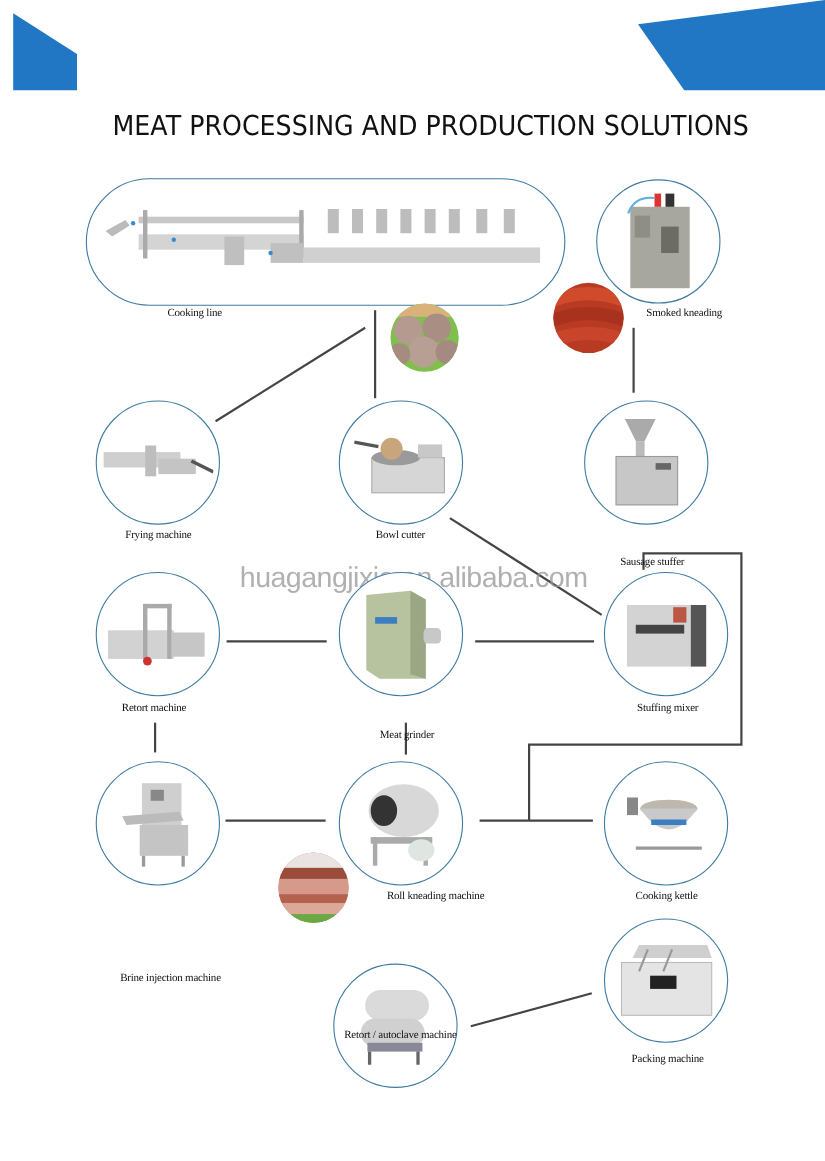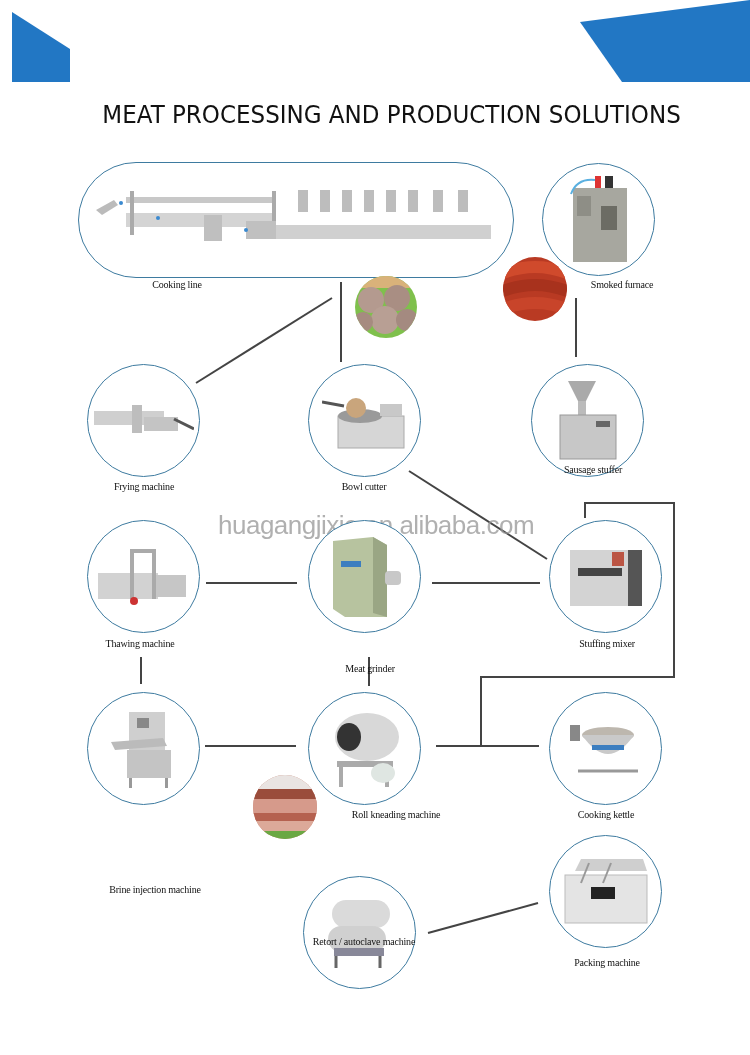--- a/index.html
+++ b/index.html
@@ -83,21 +83,21 @@
 <div class="node" style="left:542px;top:163px;width:113px;height:113px;">
   <svg class="machine" width="64" height="96" viewBox="0 0 64 96">
     <rect x="6" y="16" width="54" height="74" fill="#a7a79f"></rect>
     <rect x="34" y="34" width="16" height="24" fill="#6c6c64"></rect>
     <rect x="10" y="24" width="14" height="20" fill="#8e8e86"></rect>
     <rect x="28" y="4" width="6" height="12" fill="#d33"></rect>
     <rect x="38" y="4" width="8" height="12" fill="#333"></rect>
     <path d="M4,22 Q10,6 28,8" stroke="#5ab0e0" stroke-width="2" fill="none"></path>
   </svg>
 </div>
-<div class="label" style="left:622px;top:279px;">Smoked furnace</div>
+<div class="label" style="left:622px;top:279px;">Smoked kneading</div>
 
 <div class="food" style="left:355px;top:276px;width:62px;height:62px;background:#7fc04c;">
   <svg width="62" height="62">
     <rect x="0" y="0" width="62" height="12" fill="#d9b27a"></rect>
     <circle cx="16" cy="24" r="13" fill="#b49a8f"></circle>
       <circle cx="42" cy="22" r="13" fill="#a98e83"></circle>
     <circle cx="30" cy="44" r="14" fill="#b89f94"></circle>
       <circle cx="52" cy="44" r="11" fill="#a48a80"></circle>
     <circle cx="8" cy="46" r="10" fill="#a68b80"></circle>
   </svg>
@@ -142,33 +142,33 @@
 <div class="label" style="left:364px;top:481px;">Bowl cutter</div>
 
 <div class="node" style="left:531px;top:364px;width:113px;height:113px;">
   <svg class="machine" width="60" height="84" viewBox="0 0 60 84">
     <polygon points="10,2 38,2 28,22 20,22" fill="#aaa"></polygon>
     <rect x="20" y="22" width="8" height="14" fill="#bbb"></rect>
     <rect x="2" y="36" width="56" height="44" fill="#c7c7c7" stroke="#999"></rect>
     <rect x="38" y="42" width="14" height="6" fill="#666"></rect>
   </svg>
 </div>
-<div class="label" style="left:593px;top:464px;">Sausage stuffer</div>
+<div class="label" style="left:593px;top:506px;">Sausage stuffer</div>
 
 <div class="node" style="left:87px;top:520px;width:113px;height:113px;">
   <svg class="machine" width="92" height="64" viewBox="0 0 92 64">
     <rect x="0" y="28" width="60" height="26" fill="#d2d2d2"></rect>
     <rect x="32" y="4" width="4" height="50" fill="#aaa"></rect>
     <rect x="54" y="4" width="4" height="50" fill="#aaa"></rect>
     <rect x="32" y="4" width="26" height="4" fill="#aaa"></rect>
     <rect x="58" y="30" width="30" height="22" fill="#c6c6c6"></rect>
     <circle cx="36" cy="56" r="4" fill="#c33"></circle>
   </svg>
 </div>
-<div class="label" style="left:140px;top:638px;">Thawing machine</div>
+<div class="label" style="left:140px;top:638px;">Retort machine</div>
 
 <div class="node" style="left:308px;top:520px;width:113px;height:113px;">
   <svg class="machine" width="72" height="84" viewBox="0 0 72 84">
     <polygon points="4,6 44,2 58,10 58,82 16,82 4,74" fill="#b7c39f"></polygon>
     <polygon points="44,2 58,10 58,82 44,78" fill="#9aa684"></polygon>
     <rect x="12" y="26" width="20" height="6" fill="#3c7ec0"></rect>
     <rect x="56" y="36" width="16" height="14" rx="4" fill="#c8c8c8"></rect>
   </svg>
 </div>
 <div class="label" style="left:370px;top:663px;">Meat grinder</div>

